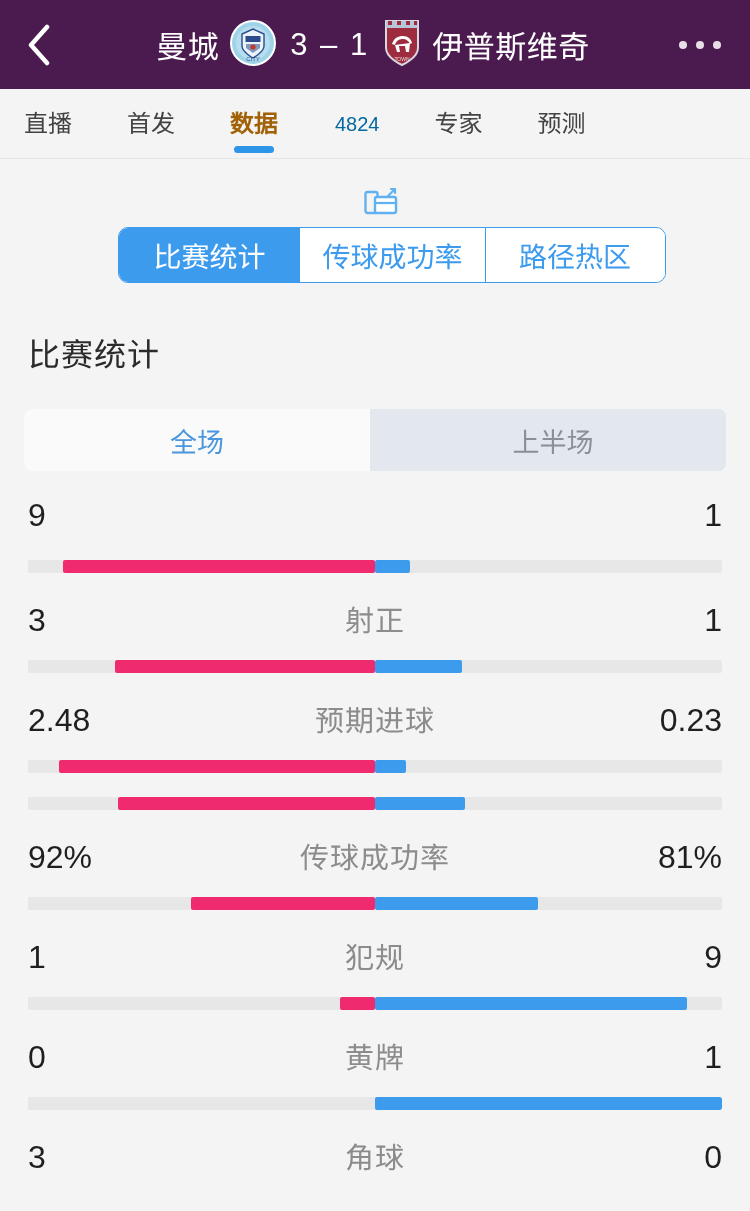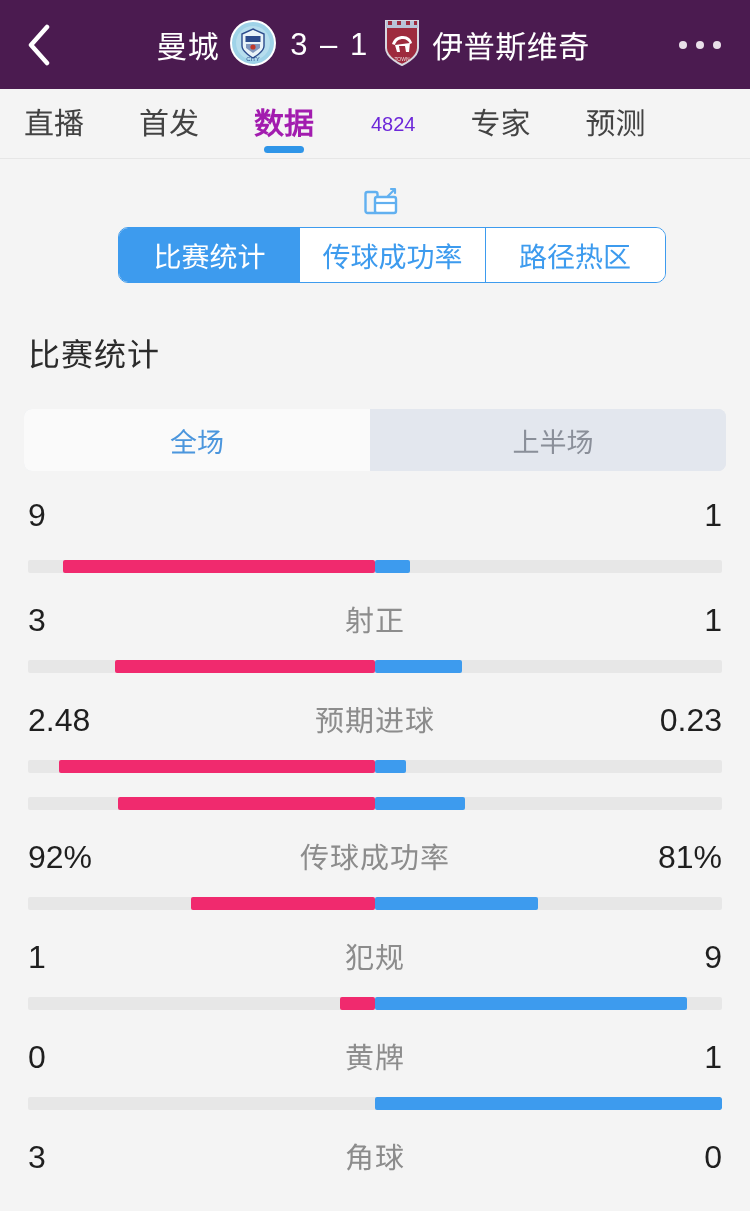--- a/index.html
+++ b/index.html
@@ -113,33 +113,33 @@
     display: flex;
     align-items: baseline;
     height: 70px;
     padding: 0 0;
     margin-right: 55px;
     cursor: pointer;
     white-space: nowrap;
   }
 
   .navtab-label {
-    font-size: 30px;
+    font-size: 24px;
     color: #434343;
     line-height: 70px;
   }
 
   .navtab.active .navtab-label {
     font-weight: bold;
-    color: #a21caf;
+    color: #a16207;
   }
 
   .navtab-badge {
     font-size: 20px;
-    color: #6d28d9;
+    color: #0369a1;
     margin-left: 2px;
     line-height: 70px;
   }
 
   .navtab .underline {
     position: absolute;
     left: 50%;
     transform: translateX(-50%);
     bottom: 6px;
     width: 40px;

